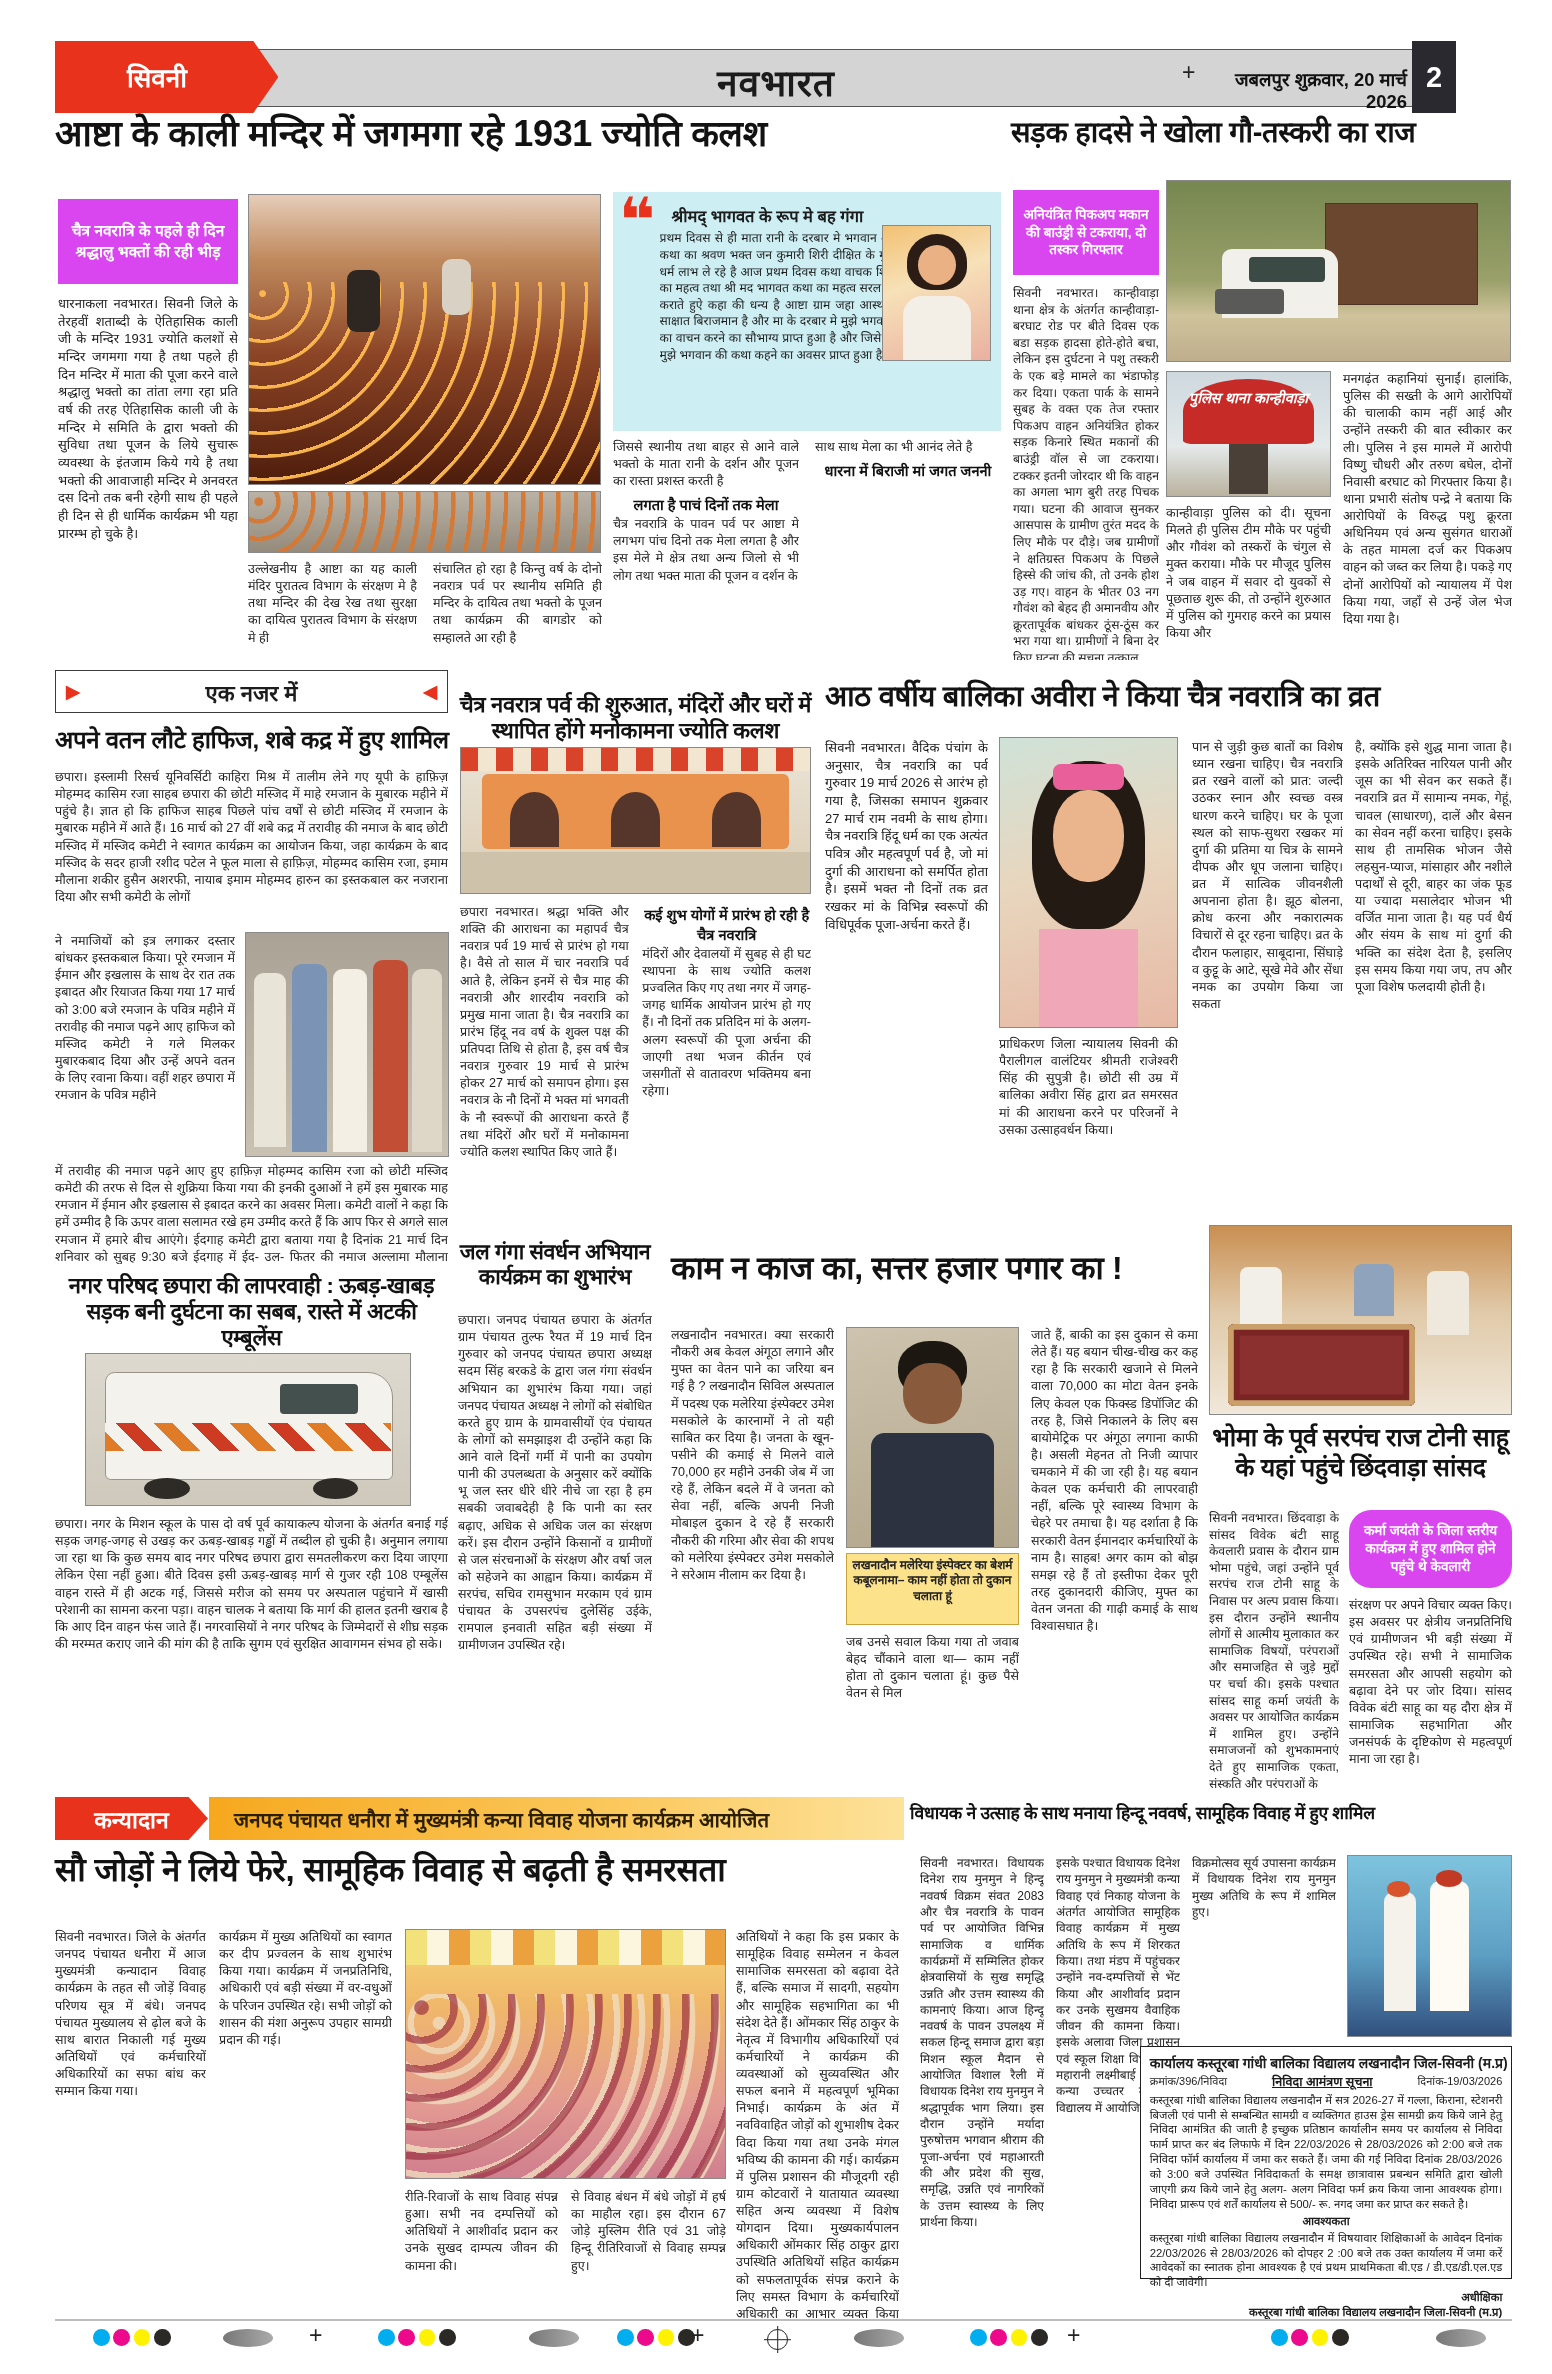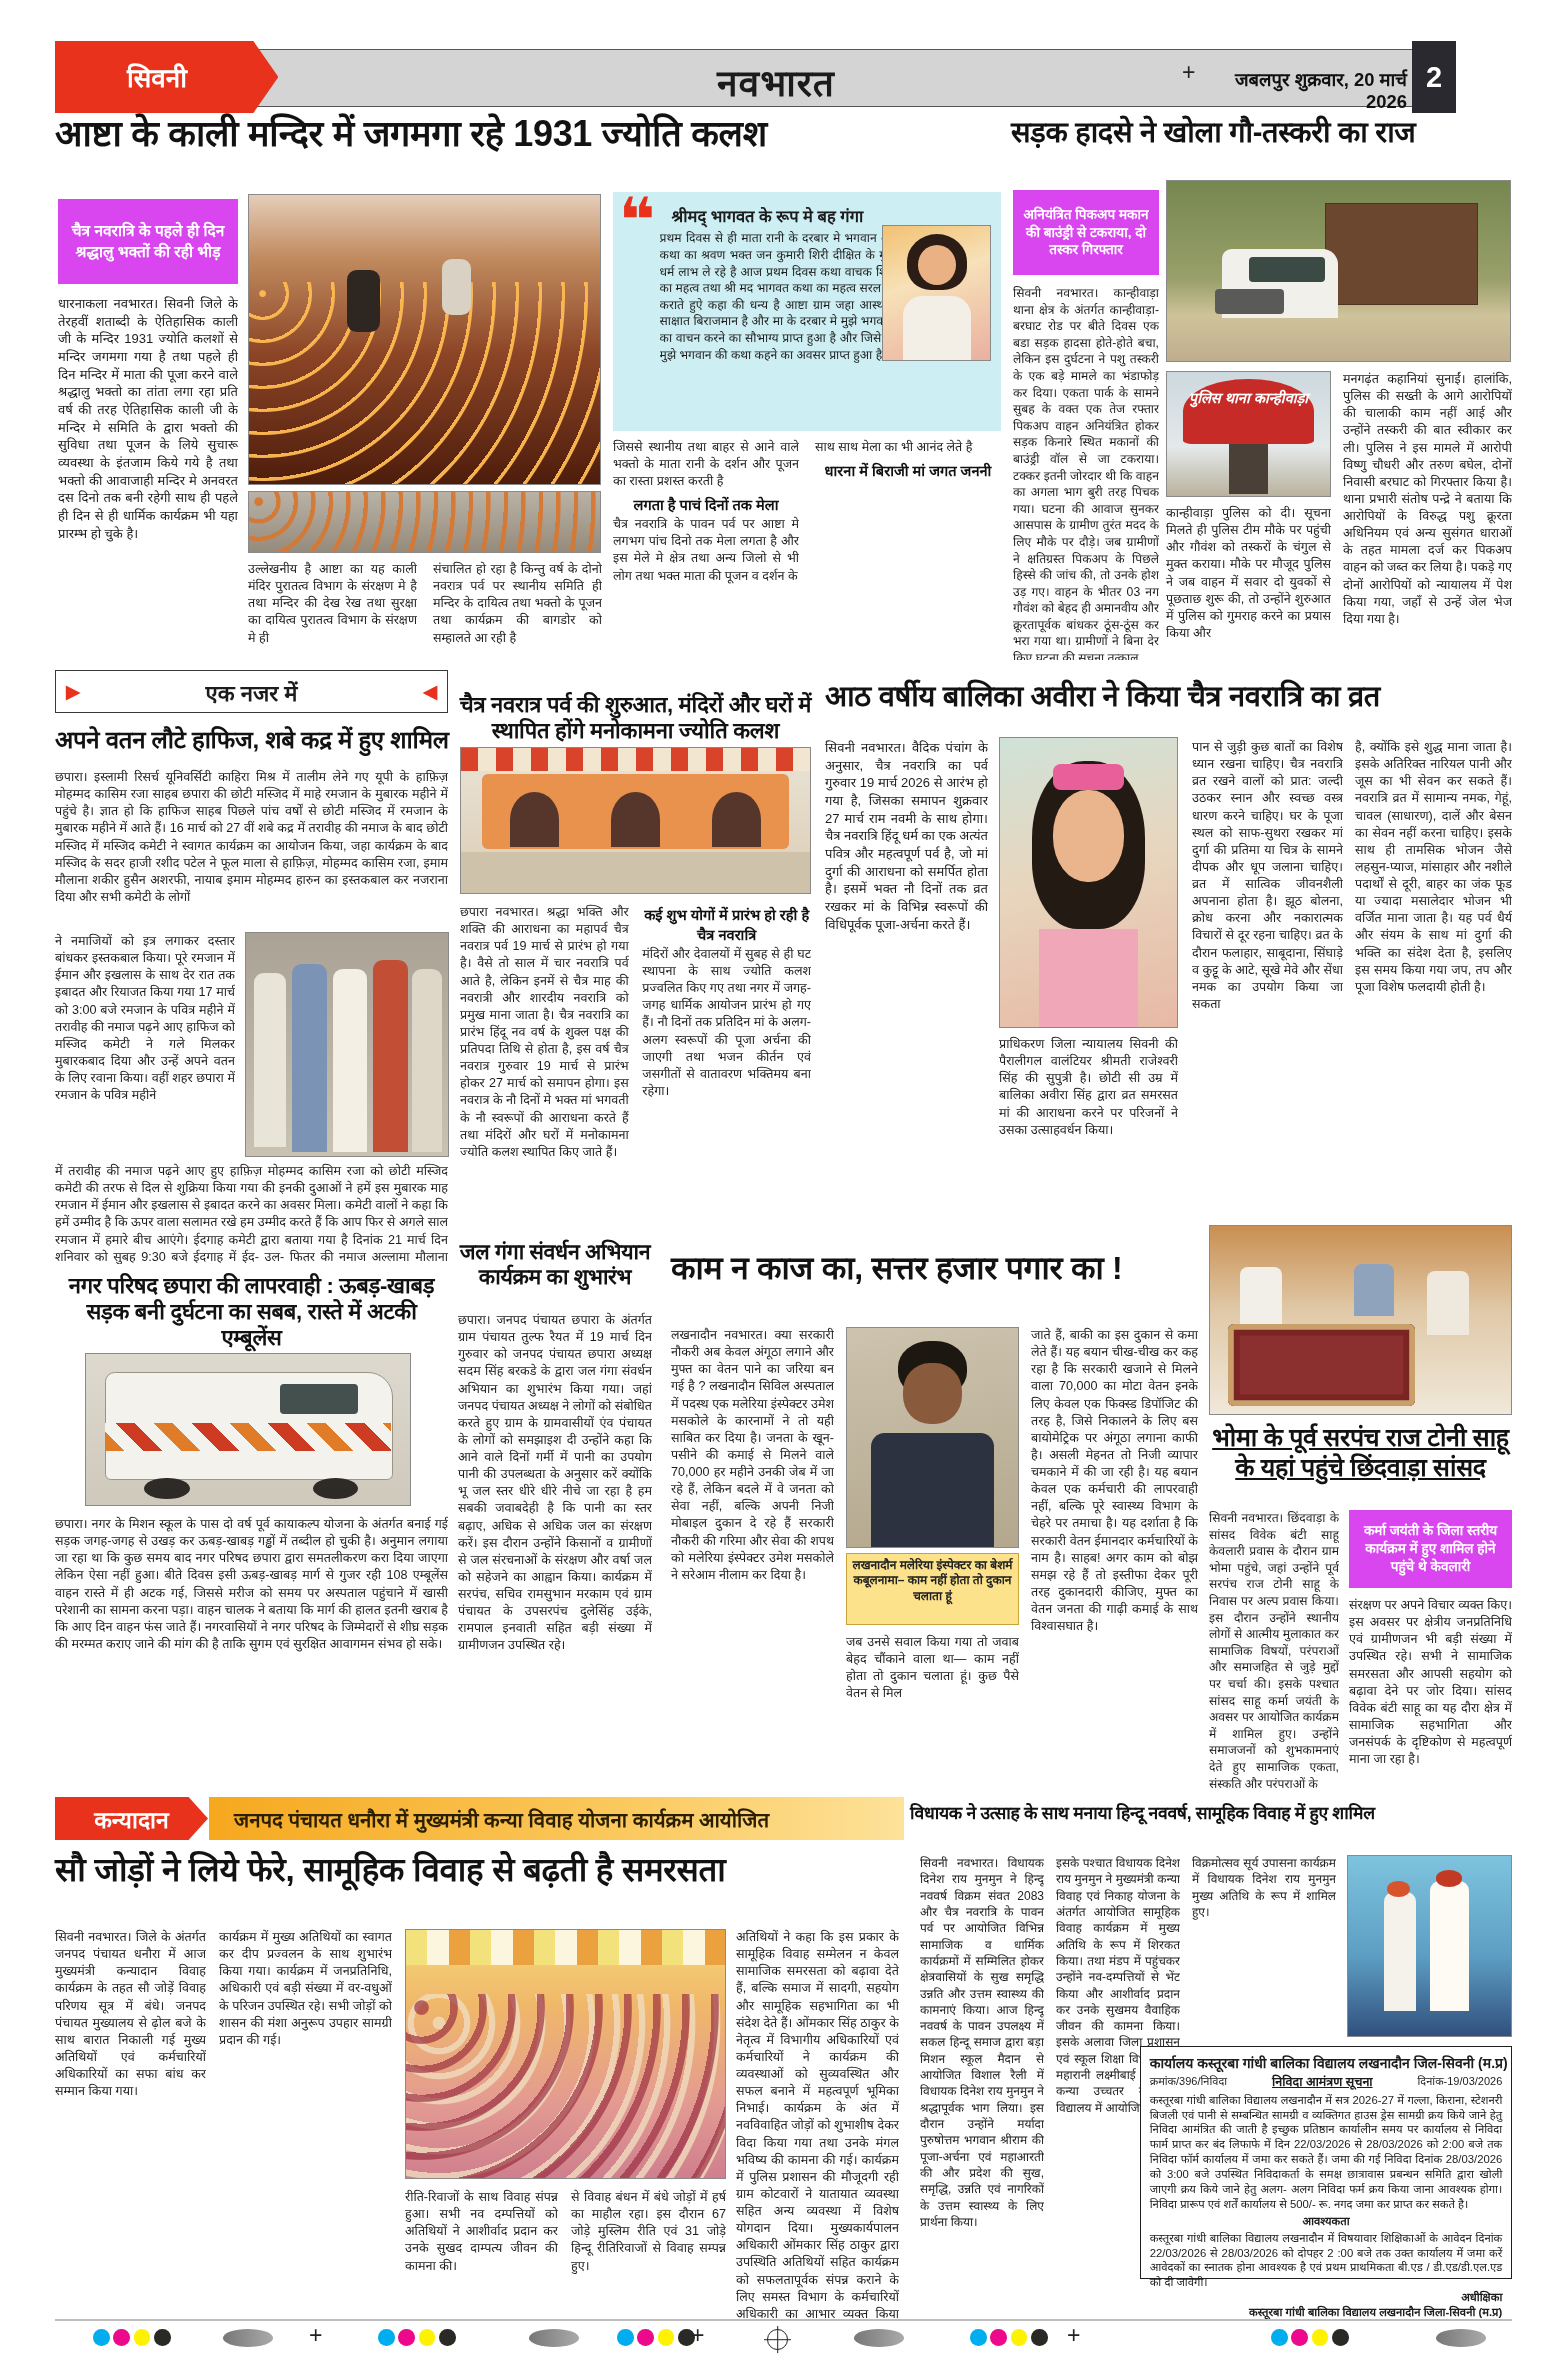--- a/index.html
+++ b/index.html
@@ -259,23 +259,23 @@
 <div class="abs ycap" style="left:846px;top:1553px;width:173px;height:72px;">लखनादौन मलेरिया इंस्पेक्टर का बेशर्म कबूलनामा– काम नहीं होता तो दुकान चलाता हूं</div>
 <div class="abs bt" style="left:846px;top:1634px;width:173px;height:151px;">जब उनसे सवाल किया गया तो जवाब बेहद चौंकाने वाला था— काम नहीं होता तो दुकान चलाता हूं। कुछ पैसे वेतन से मिल</div>
 <div class="abs bt" style="left:1031px;top:1327px;width:167px;height:458px;">जाते हैं, बाकी का इस दुकान से कमा लेते हैं। यह बयान चीख-चीख कर कह रहा है कि सरकारी खजाने से मिलने वाला 70,000 का मोटा वेतन इनके लिए केवल एक फिक्स्ड डिपॉजिट की तरह है, जिसे निकालने के लिए बस बायोमेट्रिक पर अंगूठा लगाना काफी है। असली मेहनत तो निजी व्यापार चमकाने में की जा रही है। यह बयान केवल एक कर्मचारी की लापरवाही नहीं, बल्कि पूरे स्वास्थ्य विभाग के चेहरे पर तमाचा है। यह दर्शाता है कि सरकारी वेतन ईमानदार कर्मचारियों के नाम है। साहब! अगर काम को बोझ समझ रहे हैं तो इस्तीफा देकर पूरी तरह दुकानदारी कीजिए, मुफ्त का वेतन जनता की गाढ़ी कमाई के साथ विश्वासघात है।</div>
 
 <div class="abs photo ph-room" style="left:1209px;top:1225px;width:303px;height:190px;">
   <i class="carpet"></i>
   <i class="s1"></i>
   <i class="s2"></i>
   <i class="s3"></i>
 </div>
-<div class="abs hl hl-c" style="left:1209px;top:1423px;width:303px;font-size:25px;text-decoration:underline;">भोमा के पूर्व सरपंच राज टोनी साहू के यहां पहुंचे छिंदवाड़ा सांसद</div>
+<div class="abs hl hl-c" style="left:1209px;top:1423px;width:303px;font-size:25px;">भोमा के पूर्व सरपंच राज टोनी साहू के यहां पहुंचे छिंदवाड़ा सांसद</div>
 <div class="abs bt" style="left:1209px;top:1510px;width:130px;height:278px;font-size:12.2px;">सिवनी नवभारत। छिंदवाड़ा के सांसद विवेक बंटी साहू केवलारी प्रवास के दौरान ग्राम भोमा पहुंचे, जहां उन्होंने पूर्व सरपंच राज टोनी साहू के निवास पर अल्प प्रवास किया। इस दौरान उन्होंने स्थानीय लोगों से आत्मीय मुलाकात कर सामाजिक विषयों, परंपराओं और समाजहित से जुड़े मुद्दों पर चर्चा की। इसके पश्चात सांसद साहू कर्मा जयंती के अवसर पर आयोजित कार्यक्रम में शामिल हुए। उन्होंने समाजजनों को शुभकामनाएं देते हुए सामाजिक एकता, संस्कृति और परंपराओं के</div>
-<div class="abs bluebox" style="left:1349px;top:1510px;width:163px;height:78px;font-size:13.6px;">कर्मा जयंती के जिला स्तरीय कार्यक्रम में हुए शामिल होने पहुंचे थे केवलारी</div>
+<div class="abs bluebox" style="left:1349px;top:1510px;width:163px;height:78px;font-size:13.6px;border-radius:22px;">कर्मा जयंती के जिला स्तरीय कार्यक्रम में हुए शामिल होने पहुंचे थे केवलारी</div>
 <div class="abs bt" style="left:1349px;top:1597px;width:163px;height:190px;">संरक्षण पर अपने विचार व्यक्त किए। इस अवसर पर क्षेत्रीय जनप्रतिनिधि एवं ग्रामीणजन भी बड़ी संख्या में उपस्थित रहे। सभी ने सामाजिक समरसता और आपसी सहयोग को बढ़ावा देने पर जोर दिया। सांसद विवेक बंटी साहू का यह दौरा क्षेत्र में सामाजिक सहभागिता और जनसंपर्क के दृष्टिकोण से महत्वपूर्ण माना जा रहा है।</div>
 
 <div class="abs kicker" style="left:55px;top:1797px;width:153px;height:43px;">कन्यादान</div>
 <div class="abs banner" style="left:209px;top:1797px;width:695px;height:43px;">जनपद पंचायत धनौरा में मुख्यमंत्री कन्या विवाह योजना कार्यक्रम आयोजित</div>
 <div class="abs hl" style="left:55px;top:1851px;width:848px;font-size:33px;white-space:nowrap;">सौ जोड़ों ने लिये फेरे, सामूहिक विवाह से बढ़ती है समरसता</div>
 <div class="abs bt" style="left:55px;top:1929px;width:151px;height:396px;">सिवनी नवभारत। जिले के अंतर्गत जनपद पंचायत धनौरा में आज मुख्यमंत्री कन्यादान विवाह कार्यक्रम के तहत सौ जोड़ें विवाह परिणय सूत्र में बंधे। जनपद पंचायत मुख्यालय से ढ़ोल बजे के साथ बारात निकाली गई मुख्य अतिथियों एवं कर्मचारियों अधिकारियों का सफा बांध कर सम्मान किया गया।</div>
 <div class="abs bt" style="left:219px;top:1929px;width:173px;height:396px;">कार्यक्रम में मुख्य अतिथियों का स्वागत कर दीप प्रज्वलन के साथ शुभारंभ किया गया। कार्यक्रम में जनप्रतिनिधि, अधिकारी एवं बड़ी संख्या में वर-वधुओं के परिजन उपस्थित रहे। सभी जोड़ों को शासन की मंशा अनुरूप उपहार सामग्री प्रदान की गई।</div>
 <div class="abs photo ph-wed" style="left:405px;top:1929px;width:321px;height:250px;">
   <i class="canopy"></i>
   <i class="crowd"></i>

